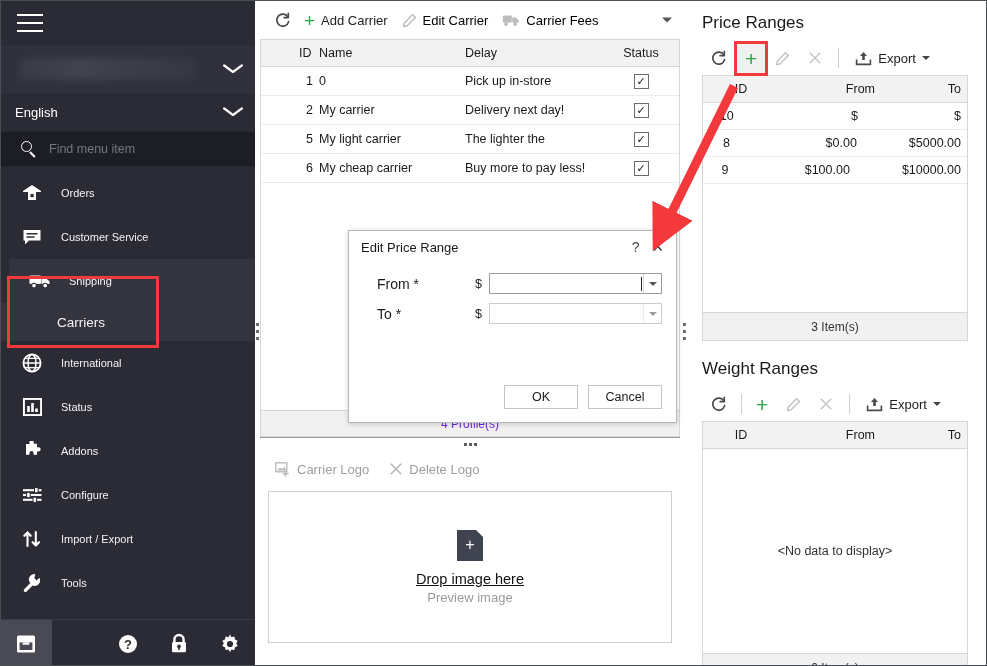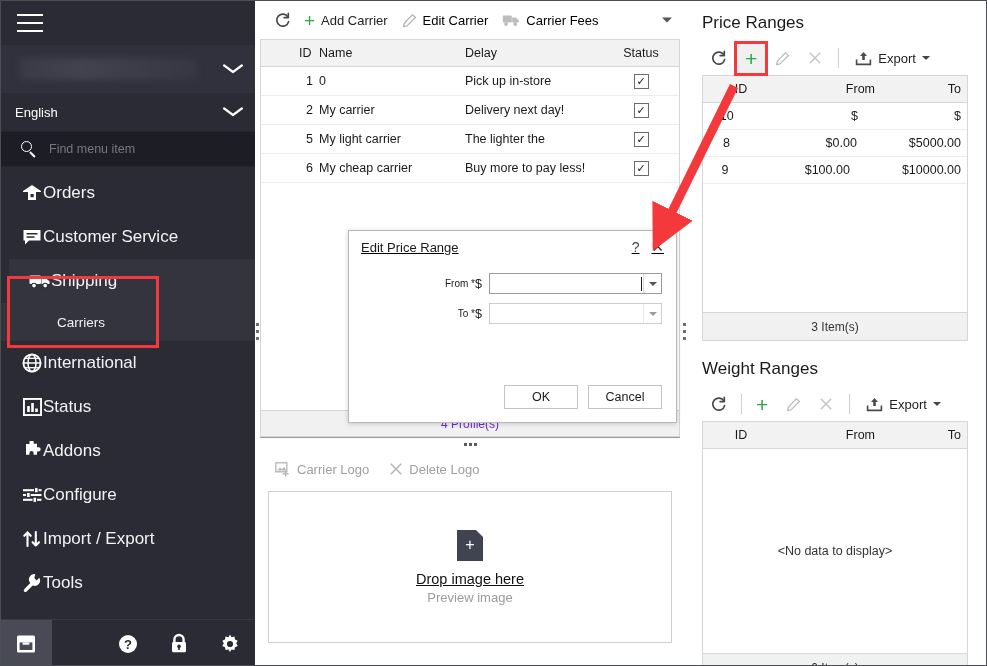--- a/index.html
+++ b/index.html
@@ -63,22 +63,22 @@
     position: absolute; left: 0; top: 0; width: 11px; height: 11px;
     border: 1.6px solid #ffffff; border-radius: 50%;
   }
   .magnifier b {
     position: absolute; left: 9px; top: 10px; width: 7px; height: 1.8px;
     background: #ffffff; transform: rotate(45deg); transform-origin: left center;
   }
 
   .nav { padding-top: 4px; }
   .nav-item {
-    height: 44px; display: flex; align-items: center; 
-    padding-left: 20px; font-size: 17px; color: #f2f2f5; cursor: pointer;
+    height: 44px; display: flex; align-items: center; gap: 18px;
+    padding-left: 20px; font-size: 11px; color: #f2f2f5; cursor: pointer;
   }
   .nav-item.active { background: #34343f; margin-left: 8px; }
   .nav-sub {
     height: 38px; display: flex; align-items: center;
     padding-left: 56px; font-size: 13.5px; color: #f2f2f5;
     background: #34343f; cursor: pointer;
   }
   .nav-icon { width: 22px; height: 22px; display: flex; align-items: center; justify-content: center; flex: 0 0 22px; }
   .nav-icon svg { display:block; }
 
@@ -237,28 +237,28 @@
   }
 
   
   #dialog {
     position: absolute; left: 347px; top: 229px; width: 329px; height: 193px;
     background: #ffffff; border: 1px solid #b8b8b8;
     box-shadow: 0 1px 5px rgba(0,0,0,0.18);
     z-index: 30;
   }
   .dlg-title-bar {
-    height: 32px; display: flex; align-items: center; padding: 0 10px 0 12px; text-decoration: underline;
+    height: 32px; display: flex; align-items: center; padding: 0 10px 0 12px;
   }
   .dlg-title { font-size: 13px; color: #1a1a1a; flex: 1; }
   .dlg-help { font-size: 14px; color: #444; cursor: pointer; padding: 0 10px; }
   .dlg-close { font-size: 15px; color: #333; cursor: pointer; padding: 0 2px; }
   .dlg-body { padding: 8px 14px 0 14px; }
   .fld-row { display: flex; align-items: center; height: 25px; margin-bottom: 5px; }
-  .fld-label { width: 112px; font-size: 10px; color: #1a1a1a; text-align: right; padding-left: 14px; }
+  .fld-label { width: 112px; font-size: 14px; color: #1a1a1a; text-align: left; padding-left: 14px; }
   .cur { width: 14px; font-size: 12.5px; color: #1a1a1a; text-align: left; }
   .combo {
     flex: 1; height: 21px; border: 1px solid #9b9b9b; background: #fff;
     display: flex; align-items: center; position: relative;
   }
   .combo.dim { border-color: #cccccc; }
   .combo .caret {
     width: 18px; height: 19px; display: flex; align-items: center; justify-content: center;
     border-left: 1px solid #dcdcdc; margin-left: auto;
   }

